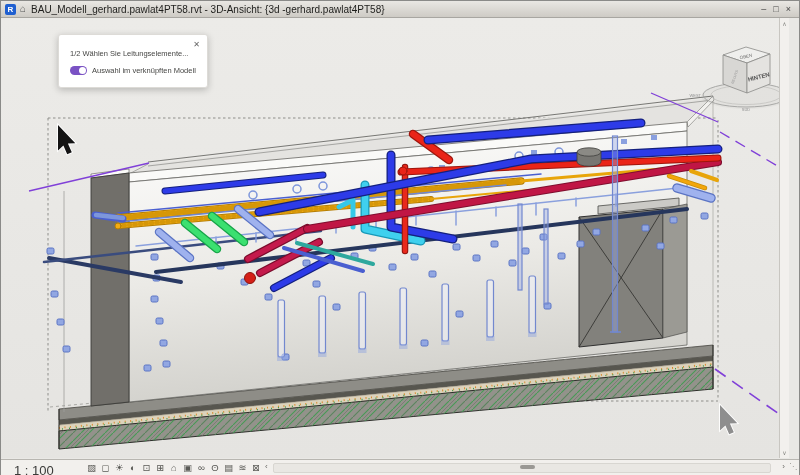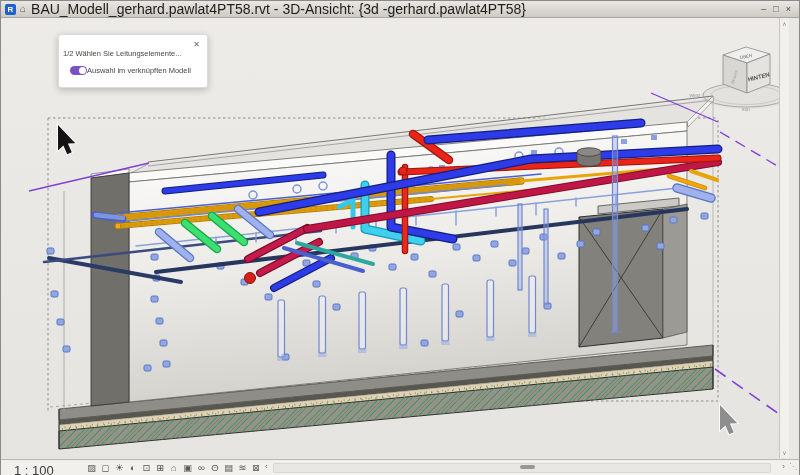--- a/index.html
+++ b/index.html
@@ -5,39 +5,39 @@
   html,body{margin:0;padding:0;width:800px;height:475px;overflow:hidden;
     font-family:"Liberation Sans","DejaVu Sans",sans-serif;background:#bfbdb8;}
   .app{position:relative;width:798px;height:473px;border:1px solid #8a8a88;background:#e9e8e5;}
   
   .titlebar{position:absolute;left:0;top:0;width:100%;height:17px;
     background:linear-gradient(#e9e7e3,#cecbc5);border-bottom:1px solid #a8a6a1;
     display:flex;align-items:center;box-sizing:border-box;padding:0 4px;}
   .appicon{width:11px;height:11px;background:#1f5fd0;color:#fff;border-radius:2px;
     font-size:8px;font-weight:bold;display:flex;align-items:center;justify-content:center;margin-right:4px;}
   .homeicon{font-size:10px;color:#555;margin-right:5px;line-height:1;}
-  .wtitle{font-size:14px;color:#1d1d1b;white-space:nowrap;}
+  .wtitle{font-size:10px;color:#1d1d1b;white-space:nowrap;}
   .winbtns{margin-left:auto;display:flex;gap:7px;padding-right:4px;}
   .winbtn{font-size:9px;color:#444;line-height:1;cursor:default;}
   
   .viewport{position:absolute;left:0;top:17px;width:788px;height:440px;
     background:linear-gradient(#ecebe8,#e5e4e1);overflow:hidden;}
   svg.scene{position:absolute;left:0;top:0;}
   
   .vscroll{position:absolute;right:0;top:17px;width:10px;height:440px;background:#f2f0ed;
     border-left:1px solid #c8c6c1;box-sizing:border-box;display:flex;flex-direction:column;
     justify-content:space-between;align-items:center;}
   .vscroll span{font-size:6px;color:#8a8a86;padding:2px 0;}
   
   .dialog{position:absolute;left:57px;top:33px;width:148px;height:52px;background:#fff;
     border:1px solid #dddbd7;border-radius:3px;box-shadow:0 2px 7px rgba(0,0,0,.22);
     font-size:7.5px;color:#474745;}
   .dlg-close{position:absolute;right:7px;top:5px;font-size:8px;color:#666;cursor:default;}
-  .dlg-step{position:absolute;left:4px;top:14px;white-space:nowrap;}
-  .dlg-row{position:absolute;left:11px;top:31px;display:flex;align-items:center;}
+  .dlg-step{position:absolute;left:11px;top:14px;white-space:nowrap;}
+  .dlg-row{position:absolute;left:11px;top:31px;display:flex;align-items:center;gap:5px;}
   .toggle{width:17px;height:9px;border-radius:5px;background:#7a52c4;position:relative;}
   .toggle .knob{position:absolute;right:1px;top:1px;width:7px;height:7px;border-radius:50%;background:#fff;}
   
   .bottombar{position:absolute;left:0;top:458px;width:100%;height:15px;background:#f2f0ed;
     border-top:1px solid #b8b6b1;}
   .vcb-scale{position:absolute;left:13px;top:3px;font-size:13px;color:#3a3a38;}
   .vcb-icons{position:absolute;left:84px;top:1px;display:flex;}
   .vcb-icon{width:13.7px;text-align:center;font-size:9.5px;color:#5a5a56;line-height:13px;}
   .vcb-more{position:absolute;left:264px;top:2px;font-size:8px;color:#6a6a66;}
   .hscroll{position:absolute;left:272px;right:28px;top:3px;height:8px;background:#e9e7e3;

